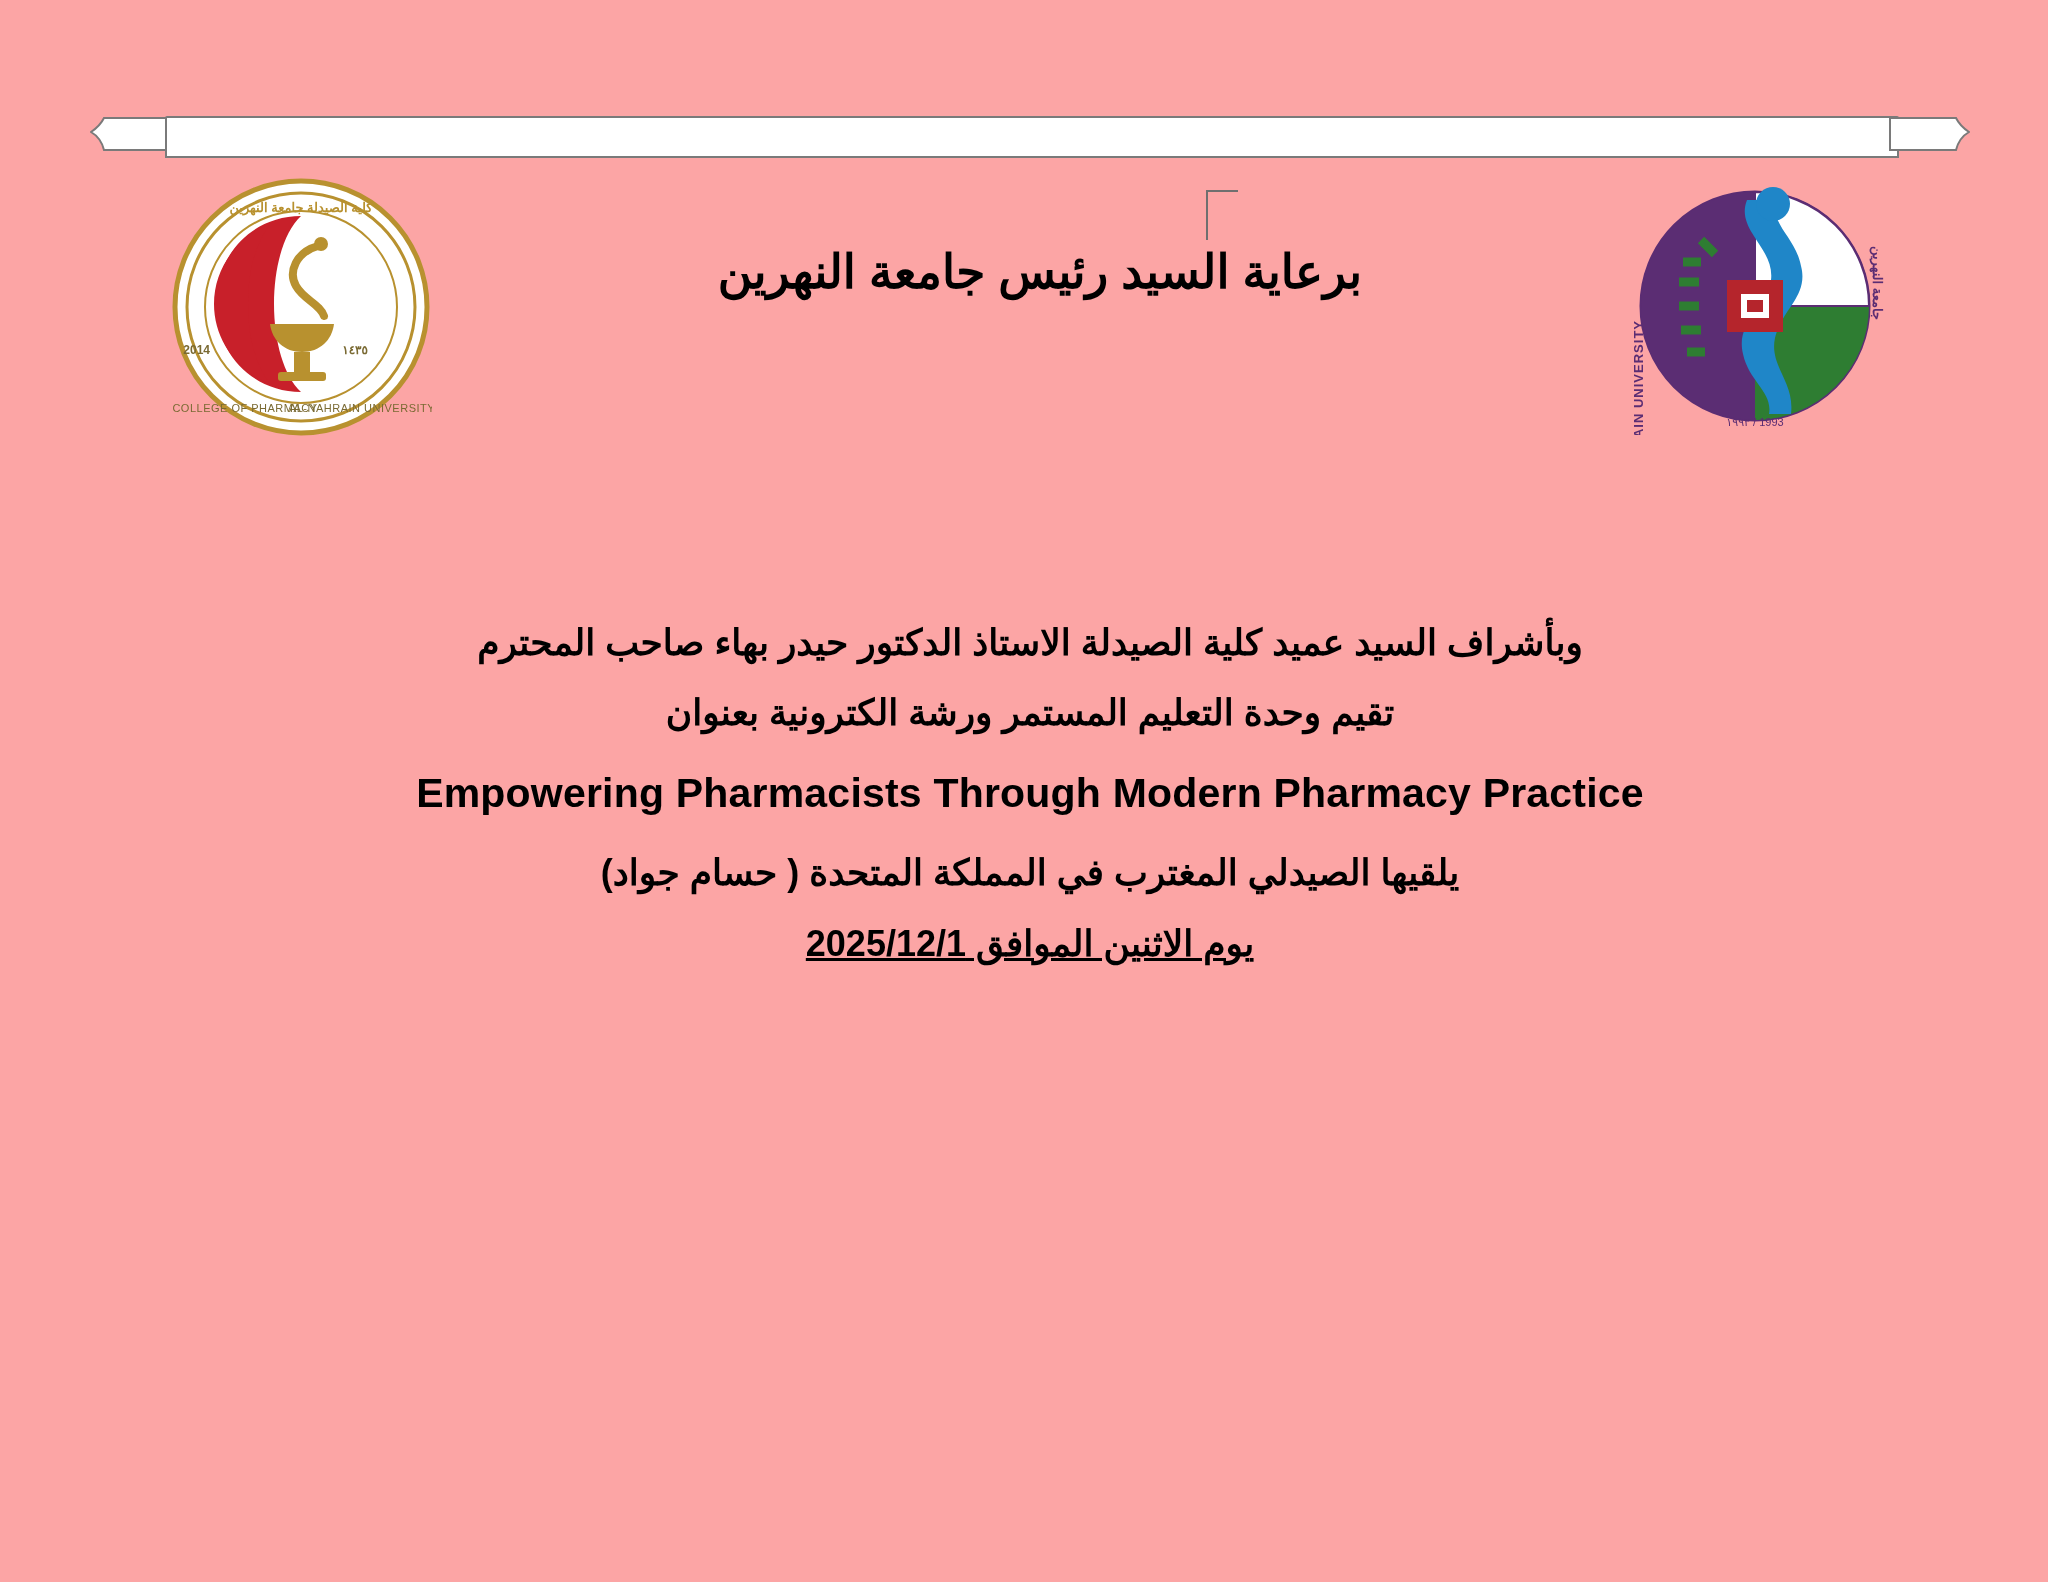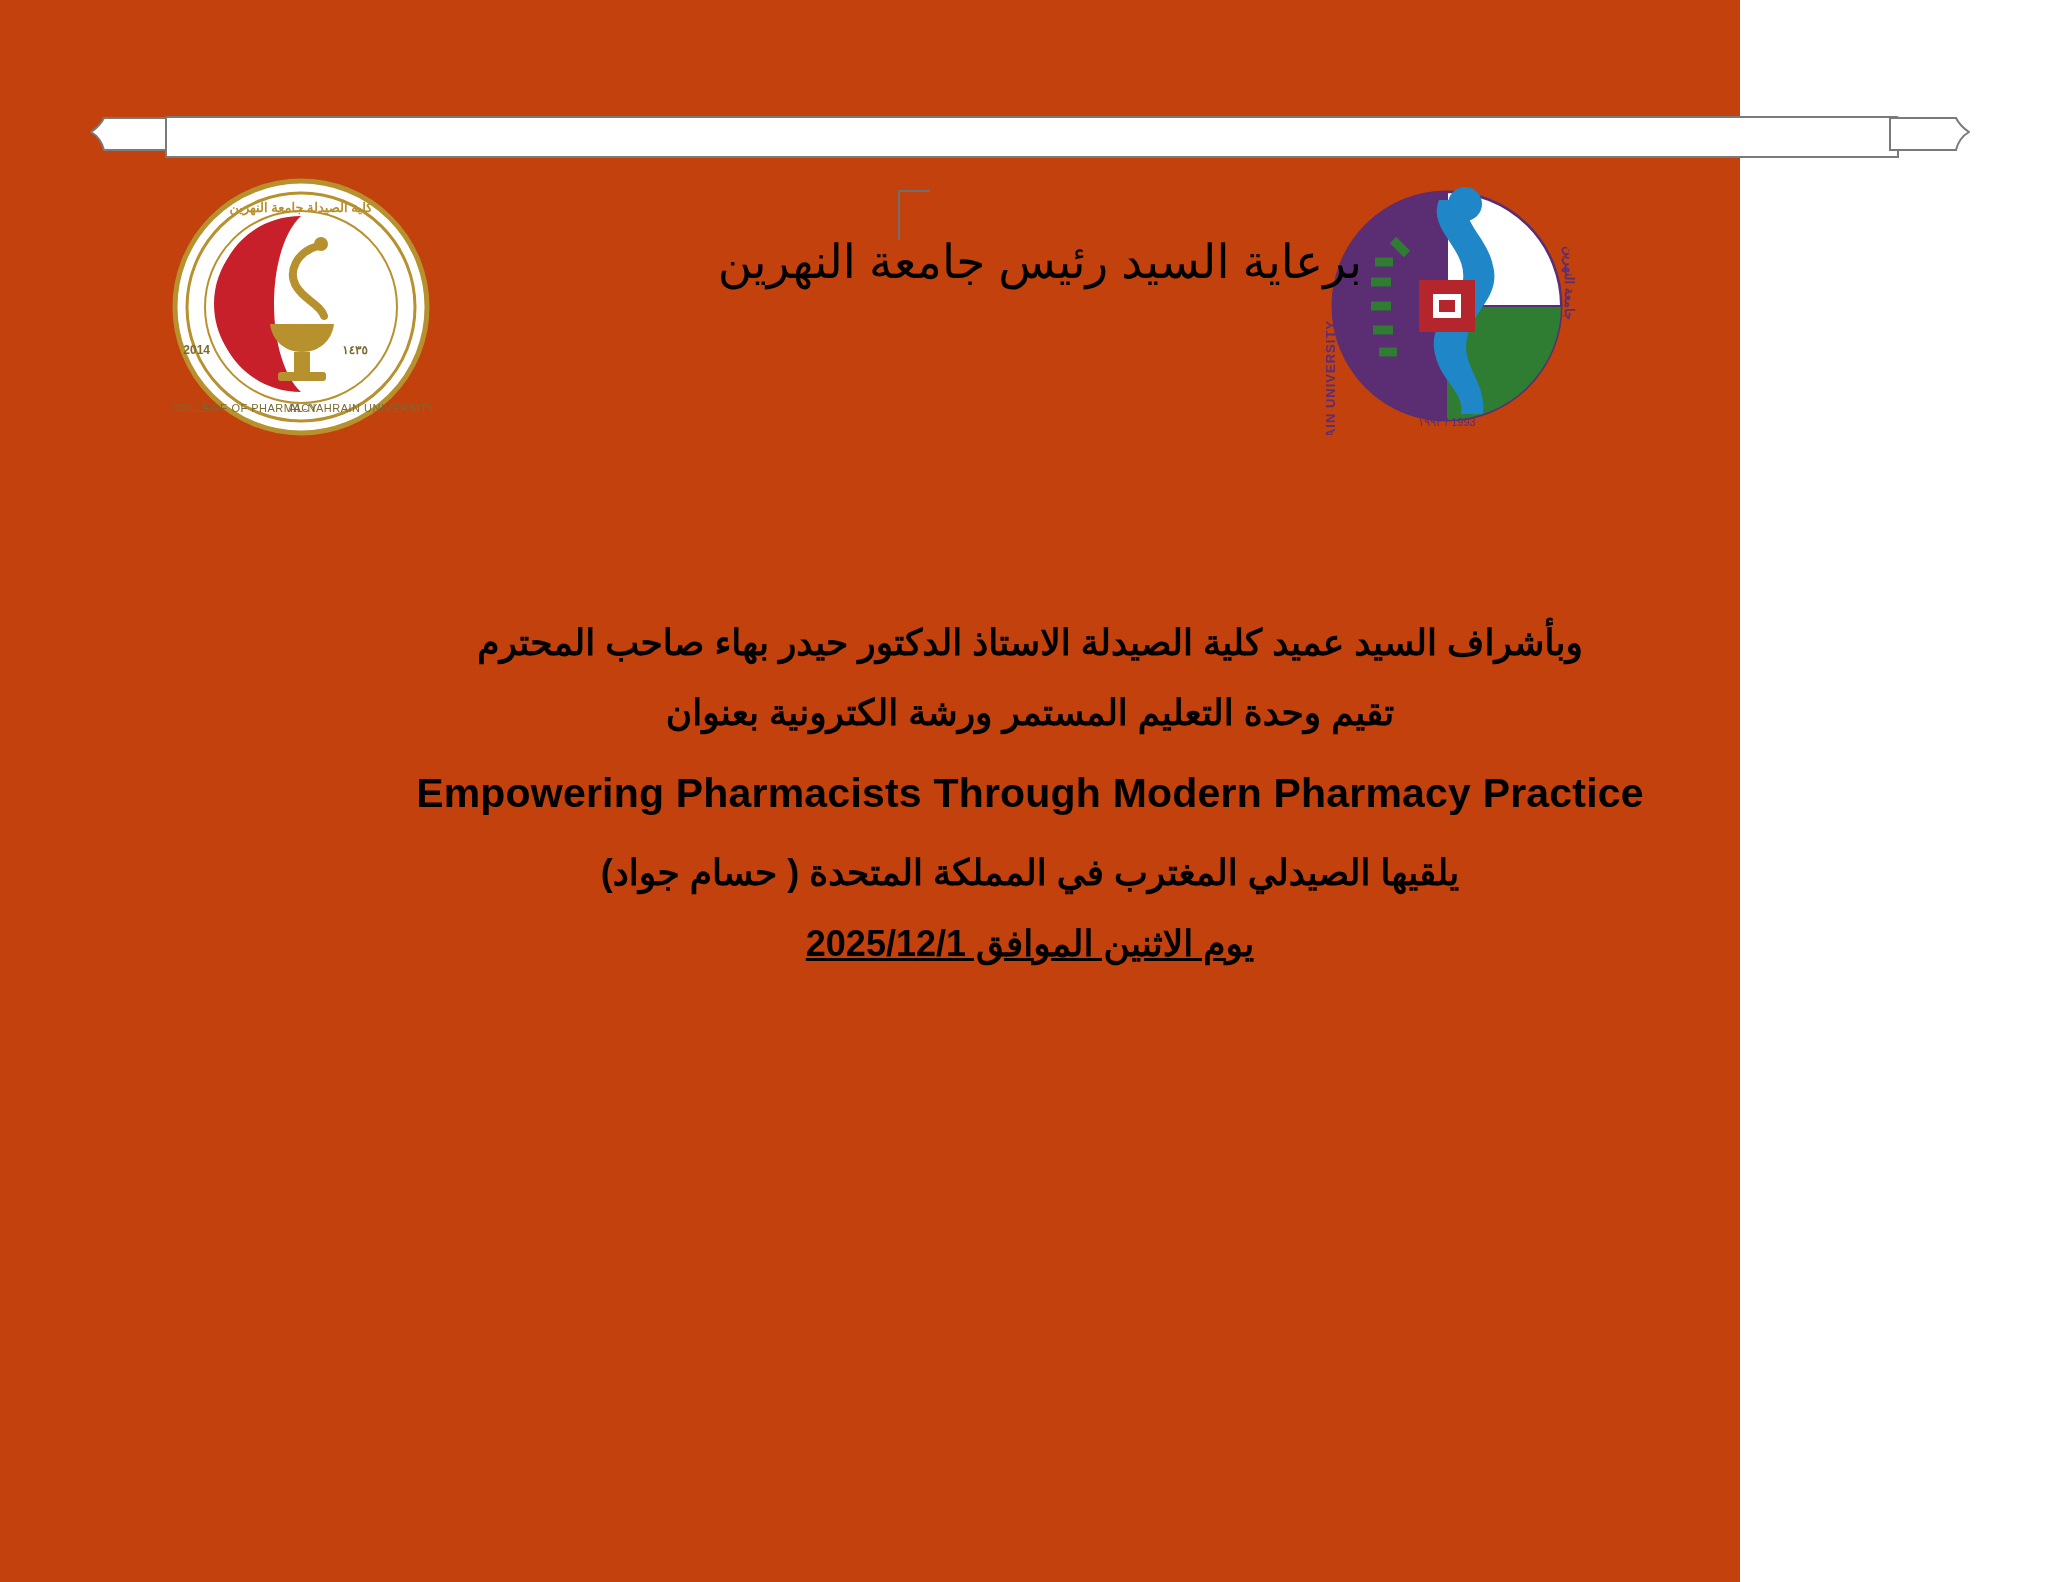--- a/index.html
+++ b/index.html
@@ -13,23 +13,23 @@
     height: 1582px;
     font-family: "Liberation Sans", sans-serif;
     color: #000000;
     overflow: hidden;
     position: relative;
   }
 
   .page {
     position: absolute;
     left: 0; top: 0;
-    width: 1740px;
+    width: 2048px;
     height: 1582px;
-    background: #c2410c;
+    background: #fca5a5;
   }
 
   
   .ribbon-wrap {
     position: absolute;
     left: 90px;
     top: 100px;
     width: 1880px;
     height: 60px;
   }
@@ -83,24 +83,25 @@
   
   .header-block {
     position: absolute;
     left: 500px;
     top: 230px;
     width: 1080px;
     text-align: center;
   }
   .header-line1 {
     font-size: 47px;
-    font-weight: normal;
+    font-weight: bold;
     letter-spacing: 0px;
     line-height: 1.35;
     white-space: nowrap;
+    margin-top: 10px;
   }
   .header-line2 {
     font-size: 39px;
     font-weight: bold;
     line-height: 1.45;
     margin-top: 14px;
     white-space: nowrap;
   }
 
   

